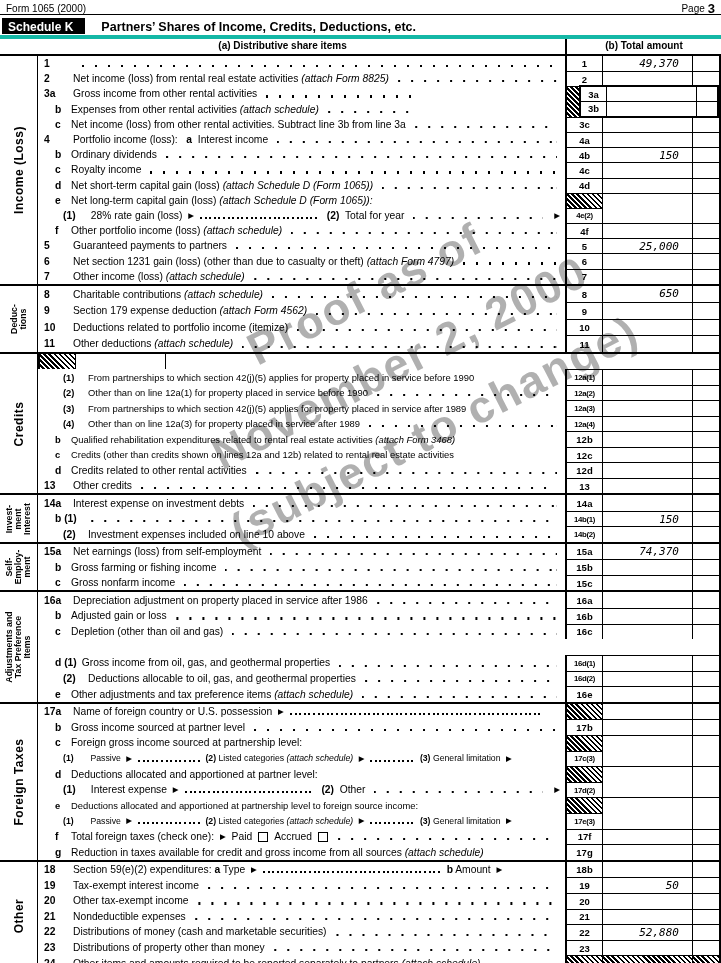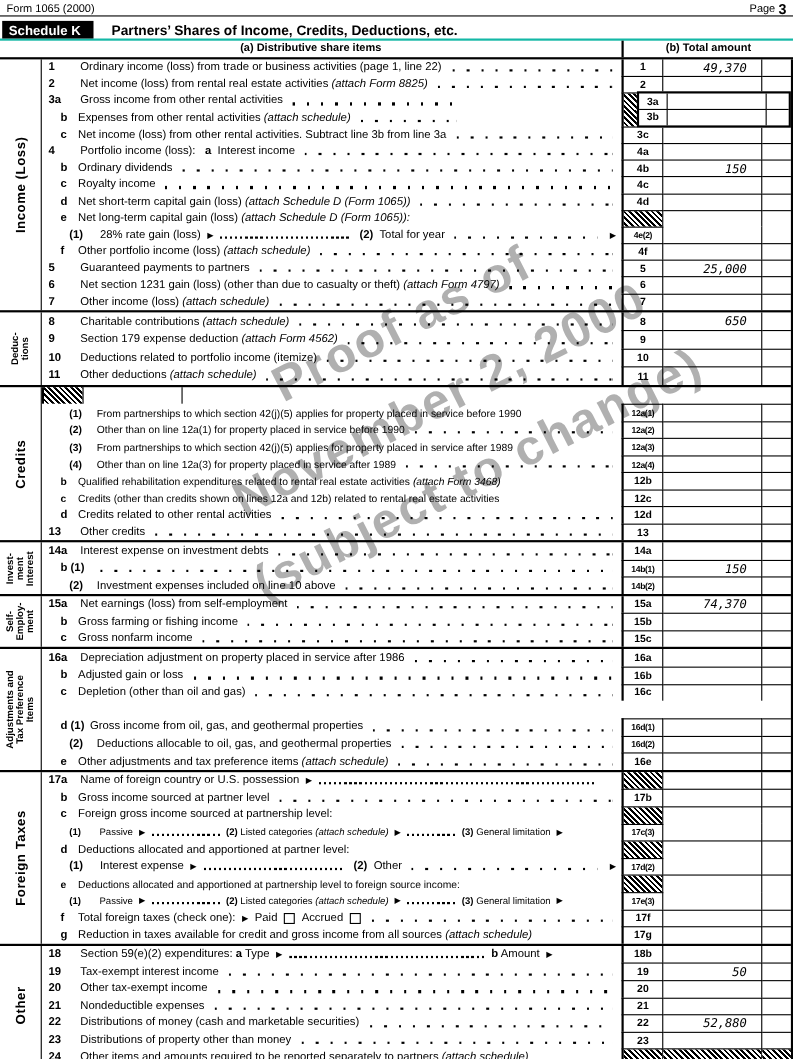--- a/index.html
+++ b/index.html
@@ -4,21 +4,21 @@
 <style>
   html,body{margin:0;padding:0;background:#fff;}
   .page{position:relative;width:721px;height:963px;background:#fff;overflow:hidden;
         font-family:"Liberation Sans",sans-serif;color:#000;}
   
   .topline{display:flex;justify-content:space-between;align-items:flex-end;
            padding:2px 6px 0 6px;height:12px;border-bottom:1px solid #000;font-size:10px;}
   .pagegrp{display:flex;align-items:flex-end;gap:3px;}
   .pagenum{font-weight:bold;font-size:13px;line-height:10px;}
   
-  .band{display:flex;align-items:flex-end;border-bottom:2px solid #14b8a6;height:19px;padding-top:1px;}
+  .band{display:flex;align-items:center;border-bottom:4px solid #14b8a6;height:19px;padding-top:1px;}
   .sktab{background:#000;color:#fff;font-weight:bold;font-size:12px;padding:2px 12px 0 6px;margin-left:2px;}
   .sktitle{font-weight:bold;font-size:12.5px;padding:3px 0 0 16px;}
   
   .colhdr{display:flex;border-bottom:2px solid #000;height:15px;font-weight:bold;font-size:10px;}
   .colA{width:567px;text-align:center;border-right:2px solid #000;box-sizing:border-box;padding-top:1px;}
   .colB{flex:1;text-align:center;padding-top:1px;}
   
   .sections{border-bottom:2.5px solid #000;border-right:2px solid #000;box-sizing:border-box;width:721px;}
   .section{display:flex;border-top:2px solid #000;}
   .section.first{border-top:none;}
@@ -95,21 +95,21 @@
     <div class="colB">(b) Total amount</div>
   </div>
 
   <div class="sections">
       <div class="section first">
         <div class="side">
           <span class="lg">Income (Loss)</span>
         </div>
         <div class="rows">
           <div class="row fr" style="height: 15.2px;">
-            <div class="la i0"><span class="pre">1</span><span>Ordinary income (loss) from trade or business activities (page 1, line 22)</span><span class="lead"></span></div>
+            <div class="la i0"><span class="pre">1</span><span class="lead"></span></div>
             <div class="nc">
               <span>1</span>
             </div>
             <div class="ac"><span>49,370</span></div>
             <div class="cc"></div>
           </div>
           <div class="row" style="height: 15.2px;">
             <div class="la i0"><span class="pre">2</span><span>Net income (loss) from rental real estate activities </span><span class="i">(attach Form 8825)</span><span class="lead"></span></div>
             <div class="nc">
               <span>2</span>

